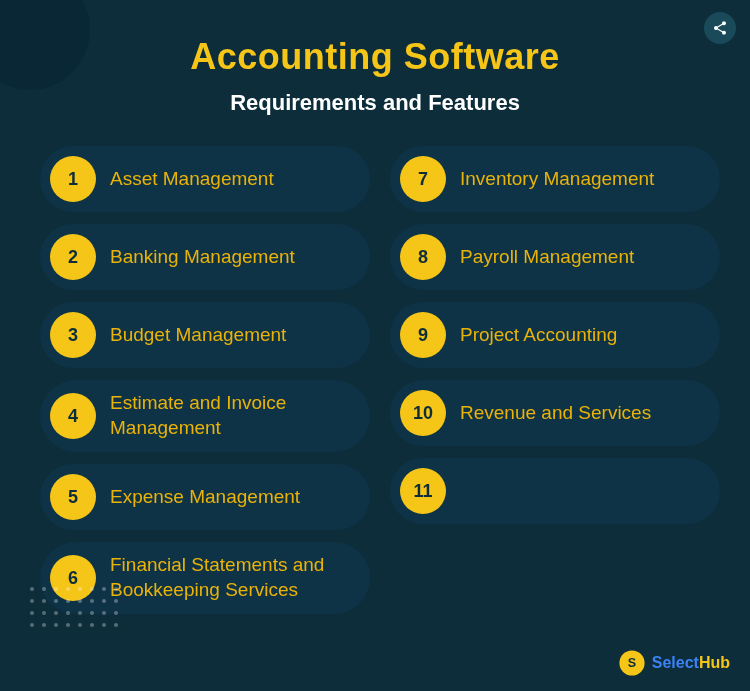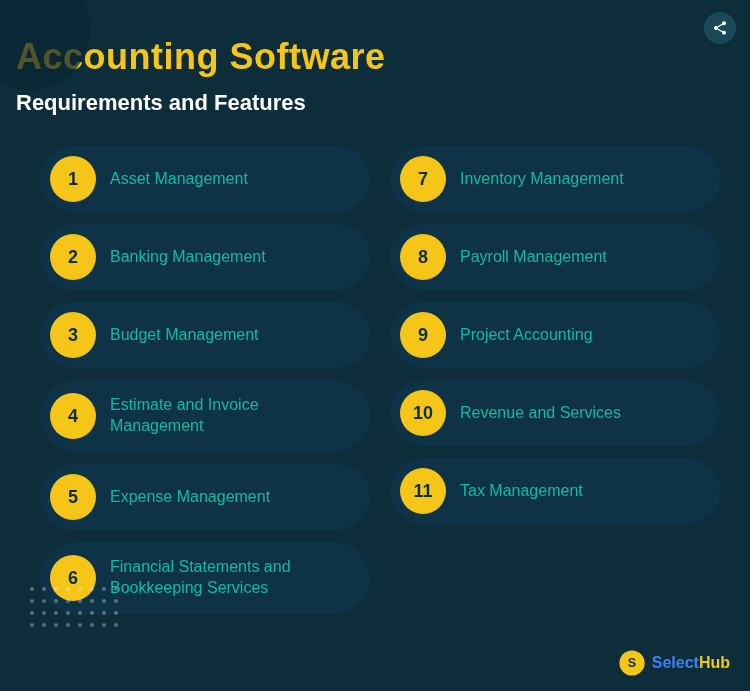--- a/index.html
+++ b/index.html
@@ -39,24 +39,23 @@
       z-index: 10;
     }
 
     .share-btn svg {
       width: 16px;
       height: 16px;
       fill: white;
     }
 
     .header {
-      text-align: left;
+      text-align: center;
       padding-top: 36px;
       padding-bottom: 20px;
-      padding-left: 16px;
     }
 
     .main-title {
       font-size: 36px;
       font-weight: 900;
       color: #f5c518;
       letter-spacing: 0.5px;
     }
 
     .subtitle {
@@ -102,23 +101,23 @@
       display: flex;
       align-items: center;
       justify-content: center;
       font-size: 18px;
       font-weight: 900;
       color: #0d2d3a;
       flex-shrink: 0;
     }
 
     .item-label {
-      font-size: 16px;
+      font-size: 19px;
       font-weight: 500;
-      color: #14b8a6;
+      color: #eab308;
       line-height: 1.3;
     }
 
     .dots-decoration {
       position: absolute;
       bottom: 60px;
       left: 30px;
       display: grid;
       grid-template-columns: repeat(8, 8px);
       grid-template-rows: repeat(4, 8px);
@@ -212,21 +211,20 @@
       <div class="item">
       <div class="number-badge">9</div>
       <div class="item-label">Project Accounting</div>
     </div>
       <div class="item">
       <div class="number-badge">10</div>
       <div class="item-label">Revenue and Services</div>
     </div>
       <div class="item">
       <div class="number-badge">11</div>
-      <div class="item-label">Tax Management</div>
     </div>
     </div>
 </div>
 
 <div class="dots-decoration" id="dots">
     <div class="dot"></div>
     <div class="dot"></div>
     <div class="dot"></div>
     <div class="dot"></div>
     <div class="dot"></div>

